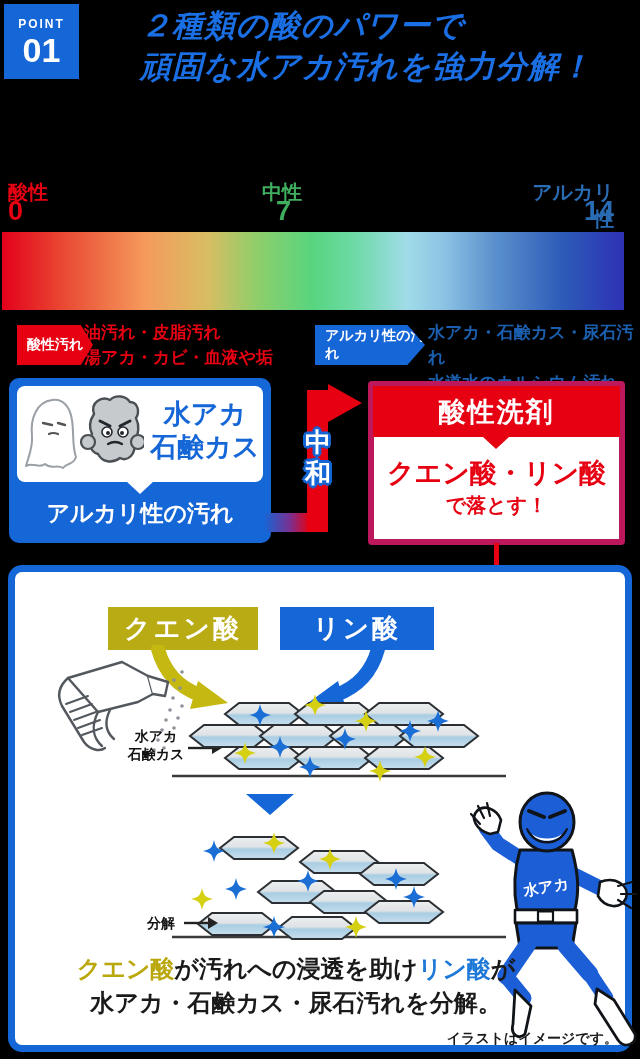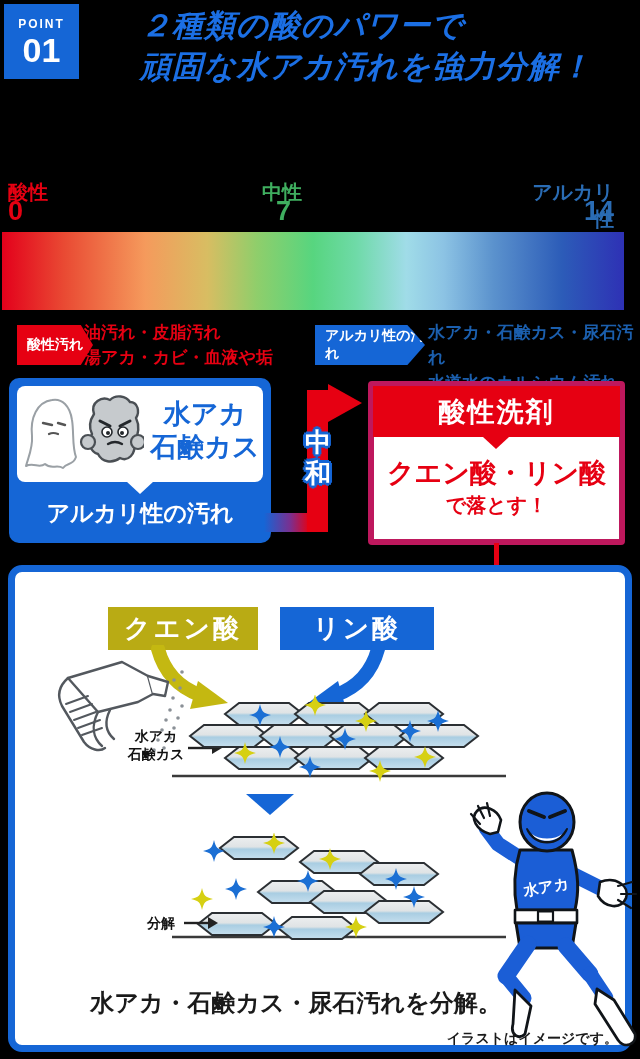--- a/index.html
+++ b/index.html
@@ -299,16 +299,17 @@
       <path d="M47,202 L63,218 L57,246 C51,252 42,247 45,236 Z" fill="#fff" stroke-width="2.8"></path>
       <path d="M129,201 L146,212 L167,246 C169,257 156,261 150,252 L127,216 Z" fill="#fff" stroke-width="2.8"></path>
       <ellipse cx="79" cy="34" rx="27" ry="29" fill="#1b5ed6" stroke-width="3"></ellipse>
       <path d="M61,23 L76,29 M97,23 L82,29" stroke-width="4" fill="none"></path>
       <path d="M59,41 C66,59 92,59 99,41 C93,51 87,54 79,54 C71,54 65,51 59,41 Z" fill="#101418" stroke-width="2"></path>
       <path d="M64,46 C71,52 87,52 94,46 C88,55 70,55 64,46 Z" fill="#fff" stroke="none"></path>
     </g>
     <text x="79" y="104" text-anchor="middle" font-size="15" font-weight="bold" fill="#fff" transform="rotate(-10 79 104)">水アカ</text>
   </svg>
 
+  <div class="abs caption1"><span class="cap-citric">クエン酸</span><span>が汚れへの浸透を助け</span><span class="cap-phos">リン酸</span><span>が</span></div>
   <div class="abs caption2">水アカ・石鹸カス・尿石汚れを分解。</div>
   <div class="abs note">イラストはイメージです。</div>
 
 </div>
 
 </body></html>

